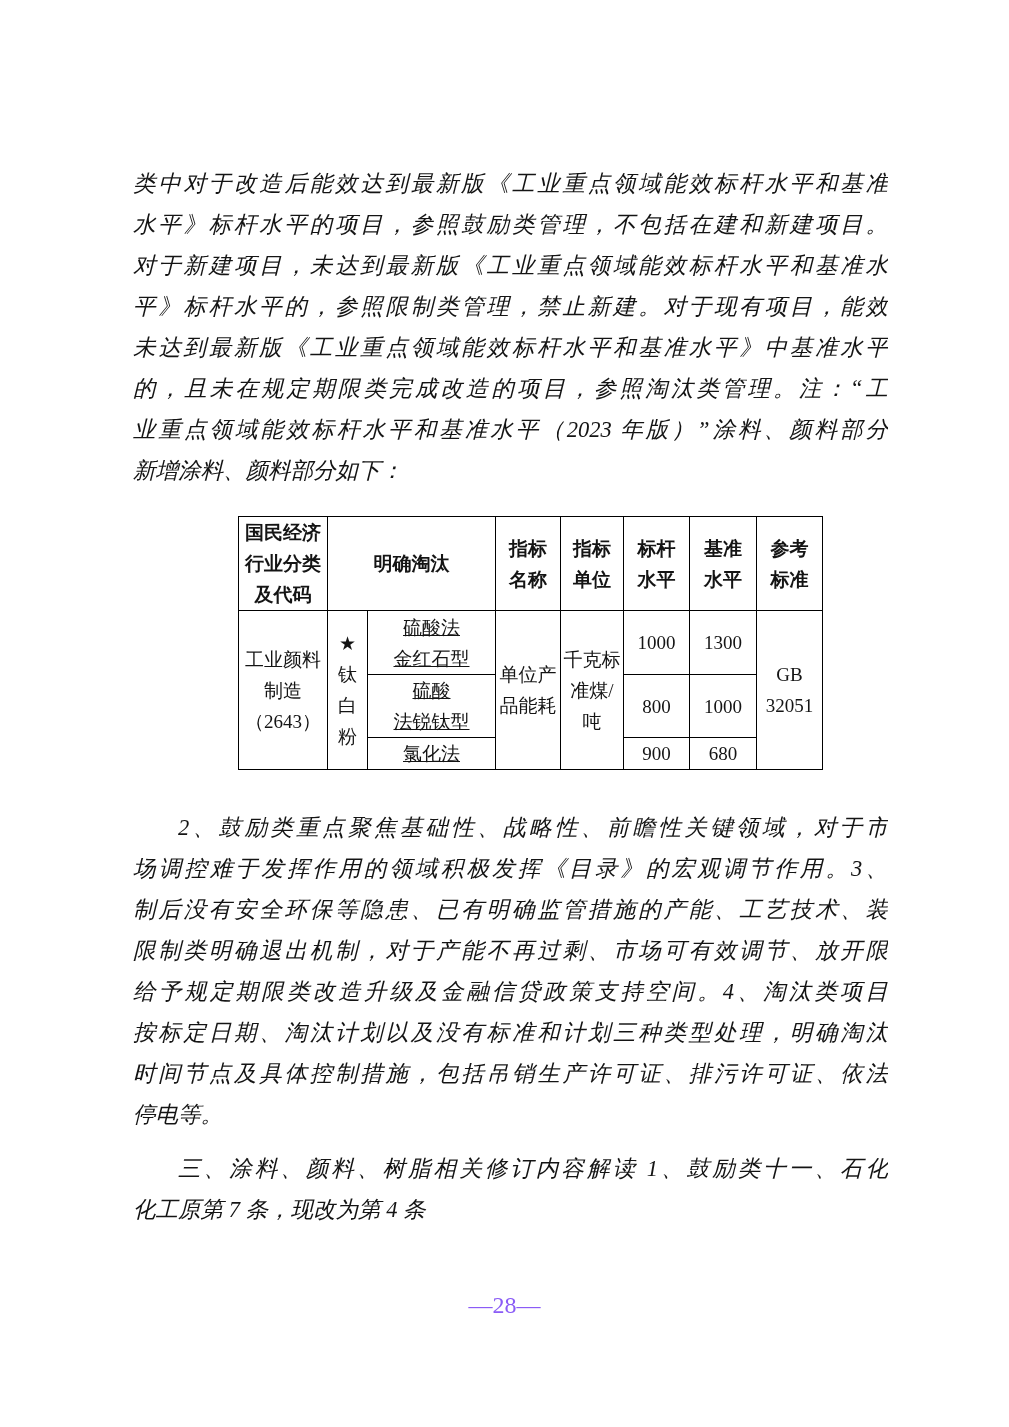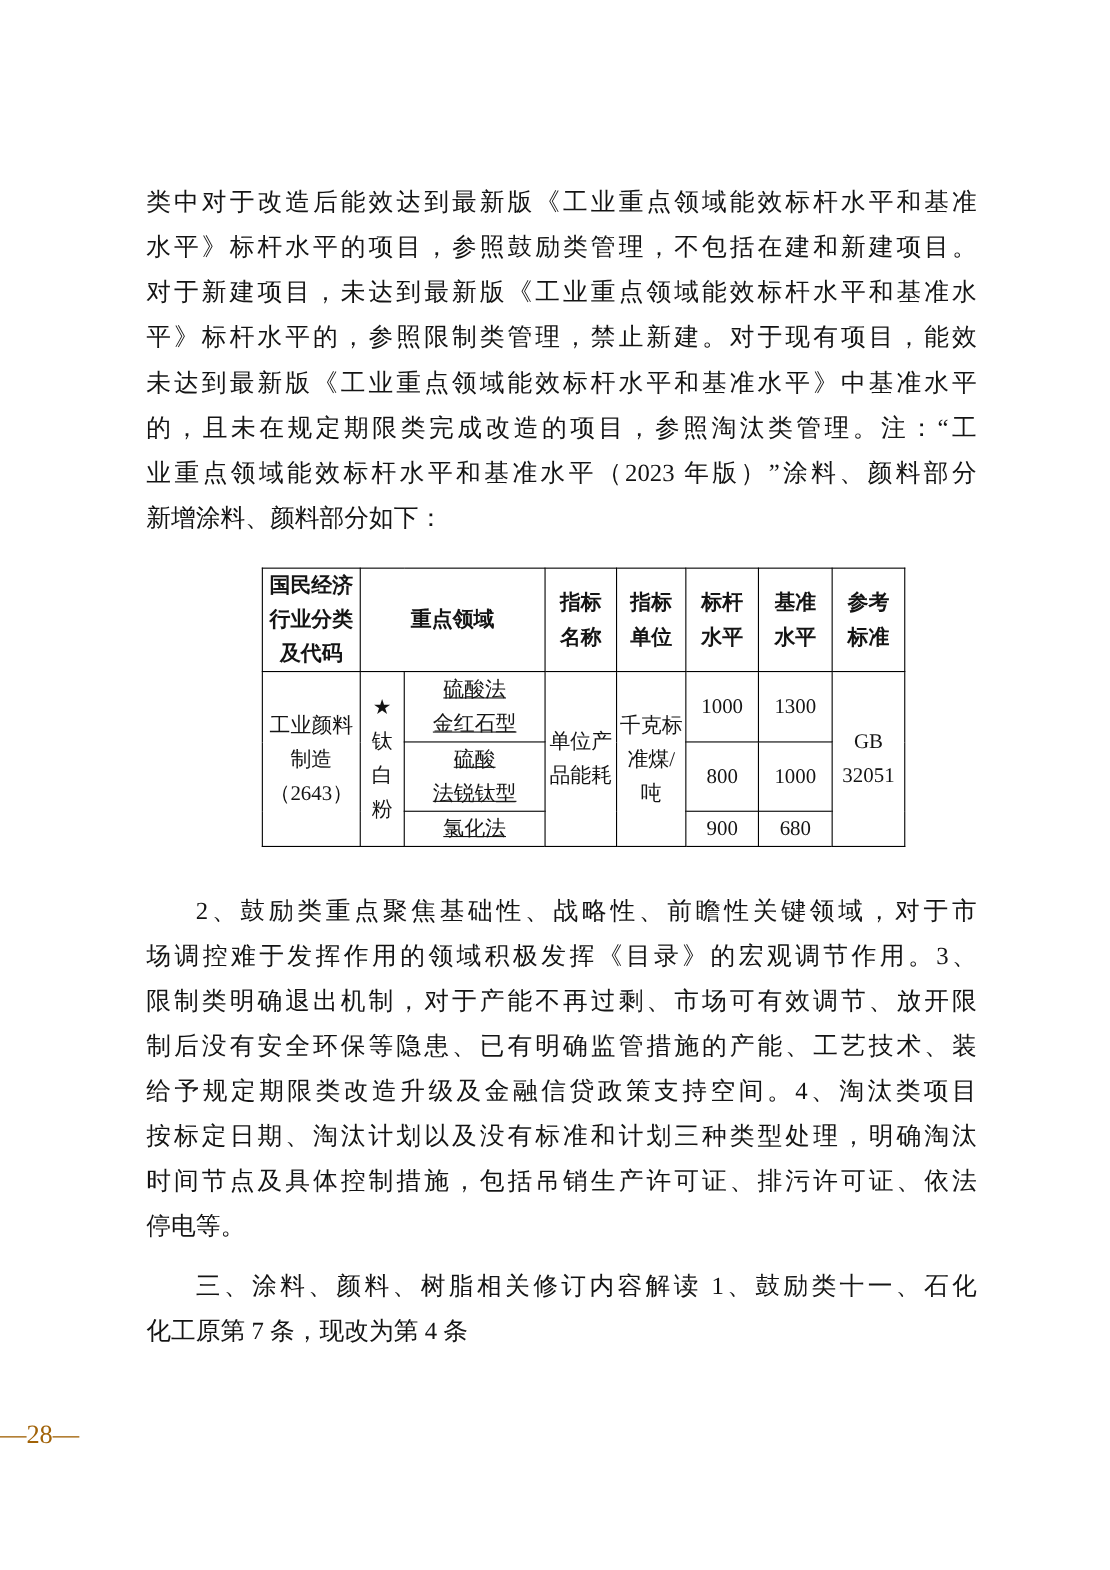--- a/index.html
+++ b/index.html
@@ -17,20 +17,21 @@
     overflow: hidden;
   }
   .content {
     position: absolute;
     left: 133px;
     top: 163px;
     width: 755px;
   }
   .para {
     font-size: 22.5px;
+    font-style: italic;
   }
   .line {
     height: 41px;
     line-height: 41px;
     text-align: justify;
     text-align-last: justify;
     overflow: hidden;
   }
   .line.last {
     text-align-last: left;
@@ -70,23 +71,24 @@
   td.lh33 { line-height: 33px; }
   td.lh34 { line-height: 34px; }
   td.lh36 { line-height: 36px; }
   td.lh38 { line-height: 38px; }
 
   .page-number {
     position: absolute;
     top: 1290px;
     left: 0;
     width: 100%;
+    text-align: center;
     font-size: 24px;
     line-height: 30px;
-    color: #a16207;
+    color: #8b5cf6;
   }
 </style>
 </head>
 <body>
 
 <div class="page">
   <div class="content">
 
     <div class="para para-1">
       <div class="line">类中对于改造后能效达到最新版《工业重点领域能效标杆水平和基准</div>
@@ -108,21 +110,21 @@
         <col style="width:63px">
         <col style="width:66px">
         <col style="width:67px">
         <col style="width:66px">
       </colgroup>
       <tbody>
         <tr class="thead">
           <td class="lh31">国民经济
 行业分类
 及代码</td>
-          <td colspan="2">重点领域</td>
+          <td colspan="2">明确淘汰</td>
           <td class="lh38">指标
 名称</td>
           <td class="lh38">指标
 单位</td>
           <td class="lh38">标杆
 水平</td>
           <td class="lh38">基准
 水平</td>
           <td class="lh38">参考
 标准</td>
@@ -157,22 +159,22 @@
           <td class="cell-left lh30">氯化法</td>
           <td>900</td>
           <td>680</td>
         </tr>
       </tbody>
     </table>
 
     <div class="para para-2">
       <div class="line indent">2、鼓励类重点聚焦基础性、战略性、前瞻性关键领域，对于市</div>
       <div class="line">场调控难于发挥作用的领域积极发挥《目录》的宏观调节作用。3、</div>
+      <div class="line">制后没有安全环保等隐患、已有明确监管措施的产能、工艺技术、装</div>
       <div class="line">限制类明确退出机制，对于产能不再过剩、市场可有效调节、放开限</div>
-      <div class="line">制后没有安全环保等隐患、已有明确监管措施的产能、工艺技术、装</div>
       <div class="line">给予规定期限类改造升级及金融信贷政策支持空间。4、淘汰类项目</div>
       <div class="line">按标定日期、淘汰计划以及没有标准和计划三种类型处理，明确淘汰</div>
       <div class="line">时间节点及具体控制措施，包括吊销生产许可证、排污许可证、依法</div>
       <div class="line last">停电等。</div>
     </div>
 
     <div class="para para-3">
       <div class="line indent">三、涂料、颜料、树脂相关修订内容解读 1、鼓励类十一、石化</div>
       <div class="line last">化工原第 7 条，现改为第 4 条</div>
     </div>

